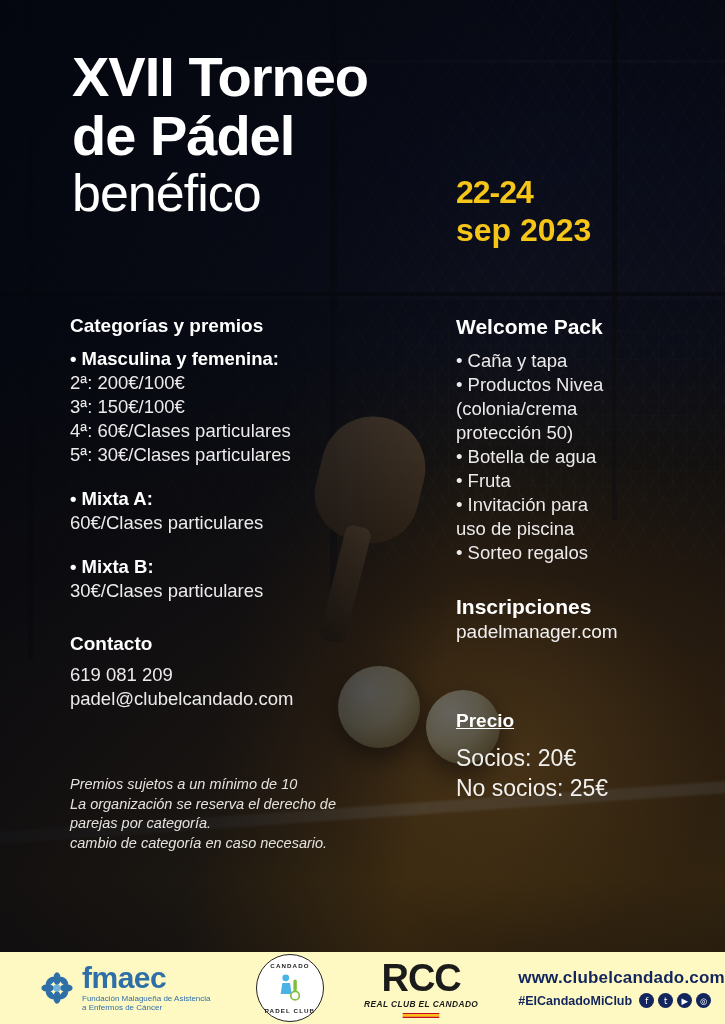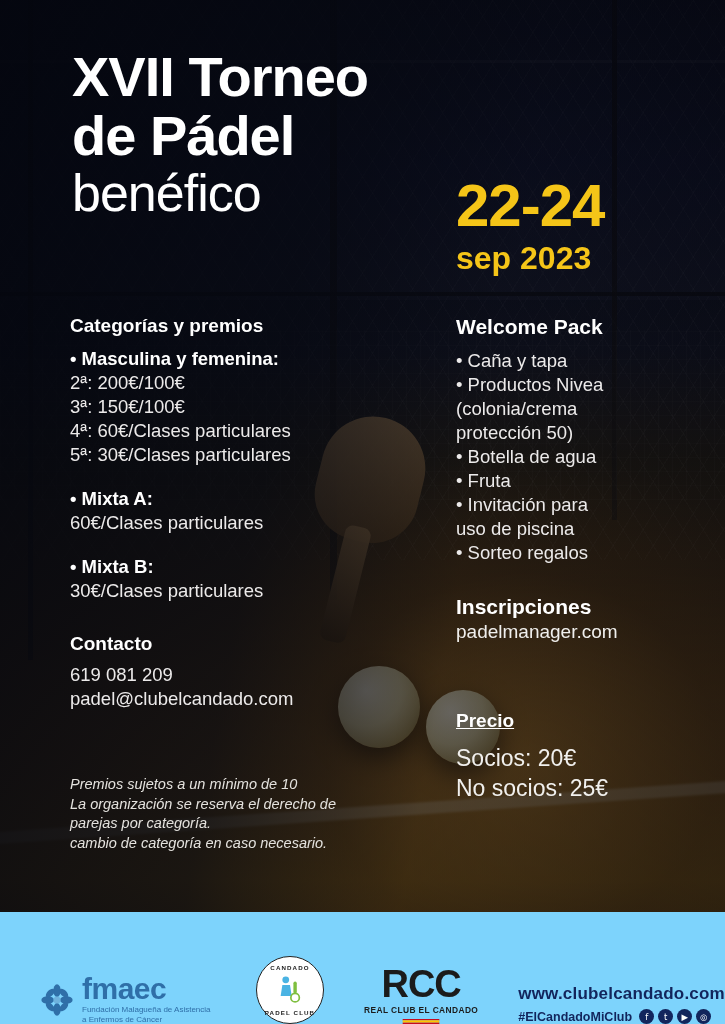--- a/index.html
+++ b/index.html
@@ -118,21 +118,21 @@
 
   .title-block { position: absolute; left: 72px; top: 50px; }
   .title-line {
     color: #fff; font-weight: bold; letter-spacing: -1px; line-height: .98;
   }
   .t1 { font-size: 56px; }
   .t2 { font-size: 56px; margin-top: 4px; }
   .t3 { font-size: 52px; font-weight: 400; margin-top: 4px; }
 
   .date-block { position: absolute; left: 456px; top: 176px; color: #f5c518; }
-  .date-big { font-size: 60px; font-weight: bold; letter-spacing: -1px; line-height: 1; }
+  .date-big { font-size: 32px; font-weight: bold; letter-spacing: -1px; line-height: 1; }
   .date-small { font-size: 32px; font-weight: bold; margin-top: 6px; line-height: 1; }
 
   .col-left { position: absolute; left: 70px; top: 315px; width: 370px; color: #f2f2f2; }
   .col-right { position: absolute; left: 456px; top: 315px; width: 250px; color: #f2f2f2; }
 
   h3.sec {
     font-size: 19px; font-weight: bold; color: #fff; margin-bottom: 10px;
   }
   h3.sec.rt { font-size: 21px; }
   .line { font-size: 18.5px; line-height: 1.30; color: #eceaea; }
@@ -149,22 +149,22 @@
 
   .insc-title { font-size: 21px; font-weight: bold; color:#fff; }
   .insc-link { font-size: 19px; color: #f0efed; margin-top: 2px; }
 
   .precio { position: absolute; left: 456px; top: 710px; width: 260px; }
   .precio .h { font-size: 19px; font-weight: bold; color:#fff; margin-bottom: 12px; text-decoration: underline; }
   .precio .l { font-size: 23px; color:#f1f0ee; line-height: 1.30; }
 
   
   .footer {
-    position: absolute; left:0; right:0; bottom:0; height: 112px;
-    background: #7dd3fc; display: flex; align-items: flex-end;
+    position: absolute; left:0; right:0; bottom:0; height: 72px;
+    background: #fef9c3; display: flex; align-items: center;
   }
   .fmaec { display: flex; align-items: center; margin-left: 40px; }
   .fmaec-mark { width: 34px; height: 34px; margin-right: 8px; flex: none; }
   .fmaec-word { font-size: 30px; font-weight: bold; color: #2f6fa8; line-height: .9; letter-spacing: -.5px; }
   .fmaec-sub { font-size: 8px; color: #2f6fa8; line-height: 1.18; margin-top: 3px; max-width: 132px; }
 
   .candado-badge {
     width: 68px; height: 68px; border-radius: 50%;
     border: 1.6px solid #222; margin-left: 42px;
     position: relative; flex: none; background:#fff;
@@ -177,21 +177,21 @@
     position:absolute; bottom:7px; left:0; right:0; text-align:center;
     font-size: 6.2px; letter-spacing: 1.1px; color:#222; font-weight:bold;
   }
   .candado-badge .fig {
     position:absolute; left:50%; top:50%; transform:translate(-50%,-50%);
     width: 34px; height: 34px;
   }
 
   .rcc { margin-left: 40px; text-align: center; flex: none; }
   .rcc-mark { font-size: 38px; font-weight: bold; color: #1b1b1b; letter-spacing: -1px; line-height: 1; }
-  .rcc-sub { font-size: 8.4px; font-weight: bold; color: #1b1b1b; letter-spacing: .4px; margin-top: 2px; }
+  .rcc-sub { font-size: 8.4px; font-weight: bold; color: #1b1b1b; letter-spacing: .4px; margin-top: 2px; font-style: italic; }
   .rcc-flag { width: 44px; height: 5px; margin: 4px auto 0; display:block; }
 
   .web { margin-left: 40px; }
   .web-url { font-size: 17px; font-weight: bold; color: #12255c; letter-spacing: .2px; }
   .web-tag-row { display: flex; align-items: center; margin-top: 5px; }
   .web-tag { font-size: 12.5px; font-weight: bold; color: #12255c; margin-right: 7px; }
   .soc {
     width: 15px; height: 15px; border-radius: 50%;
     background: #12255c; color: #fff; font-size: 8.5px;
     display: inline-flex; align-items: center; justify-content: center;

